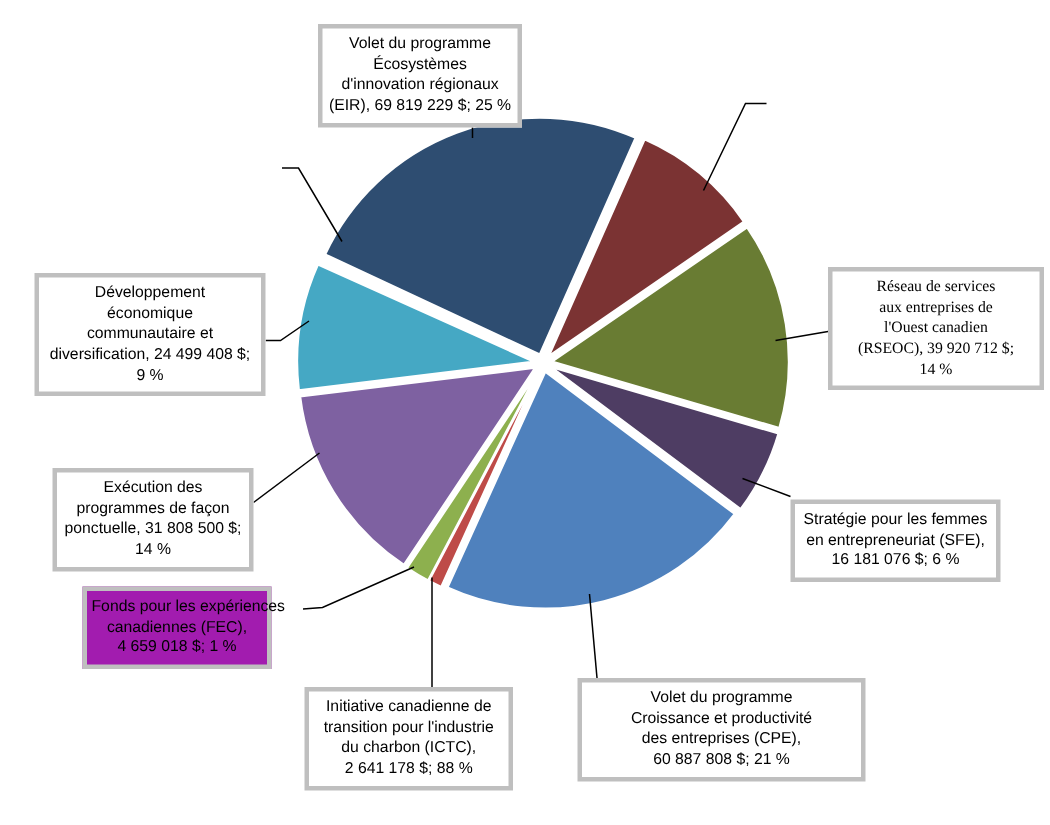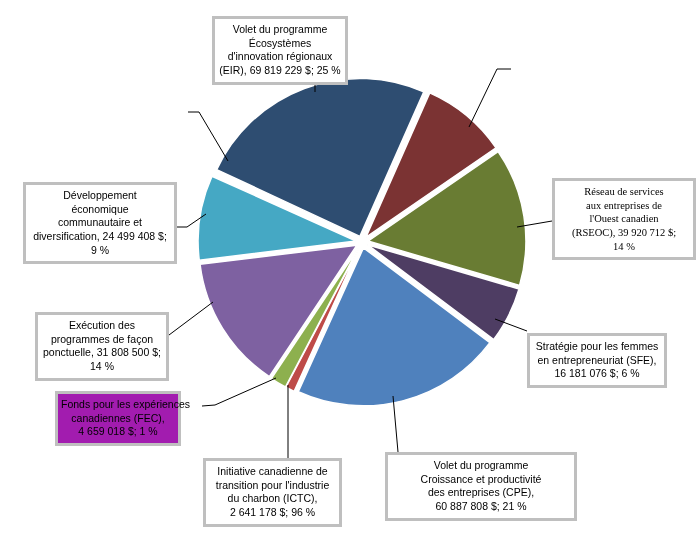--- a/index.html
+++ b/index.html
@@ -59,21 +59,21 @@
       <div class="callout" style="left: 527px; top: 321px; width: 140px; border-color: rgb(191, 191, 191); background: rgb(255, 255, 255); color: rgb(0, 0, 0); margin-top: 12px;">Stratégie pour les femmes
 en entrepreneuriat (SFE),
 16 181 076 $; 6 %</div>
       <div class="callout" style="left: 385px; top: 452px; width: 192px; border-color: rgb(191, 191, 191); background: rgb(255, 255, 255); color: rgb(0, 0, 0);">Volet du programme
 Croissance et productivité
 des entreprises (CPE),
 60 887 808 $; 21 %</div>
       <div class="callout" style="left: 203px; top: 458px; width: 139px; border-color: rgb(191, 191, 191); background: rgb(255, 255, 255); color: rgb(0, 0, 0);">Initiative canadienne de
 transition pour l'industrie
 du charbon (ICTC),
-2 641 178 $; 96 %</div>
+2 641 178 $; 88 %</div>
       <div class="callout" style="left: 55px; top: 391px; width: 126px; border-color: rgb(191, 191, 191); background: #a21caf; color: rgb(0, 0, 0);">Fonds pour les expériences
 canadiennes (FEC),
 4 659 018 $; 1 %</div>
       <div class="callout" style="left: 35px; top: 312px; width: 134px; border-color: rgb(191, 191, 191); background: rgb(255, 255, 255); color: rgb(0, 0, 0);">Exécution des
 programmes de façon
 ponctuelle, 31 808 500 $;
 14 %</div>
       <div class="callout" style="left: 23px; top: 182px; width: 154px; border-color: rgb(191, 191, 191); background: rgb(255, 255, 255); color: rgb(0, 0, 0);">Développement
 économique
 communautaire et

